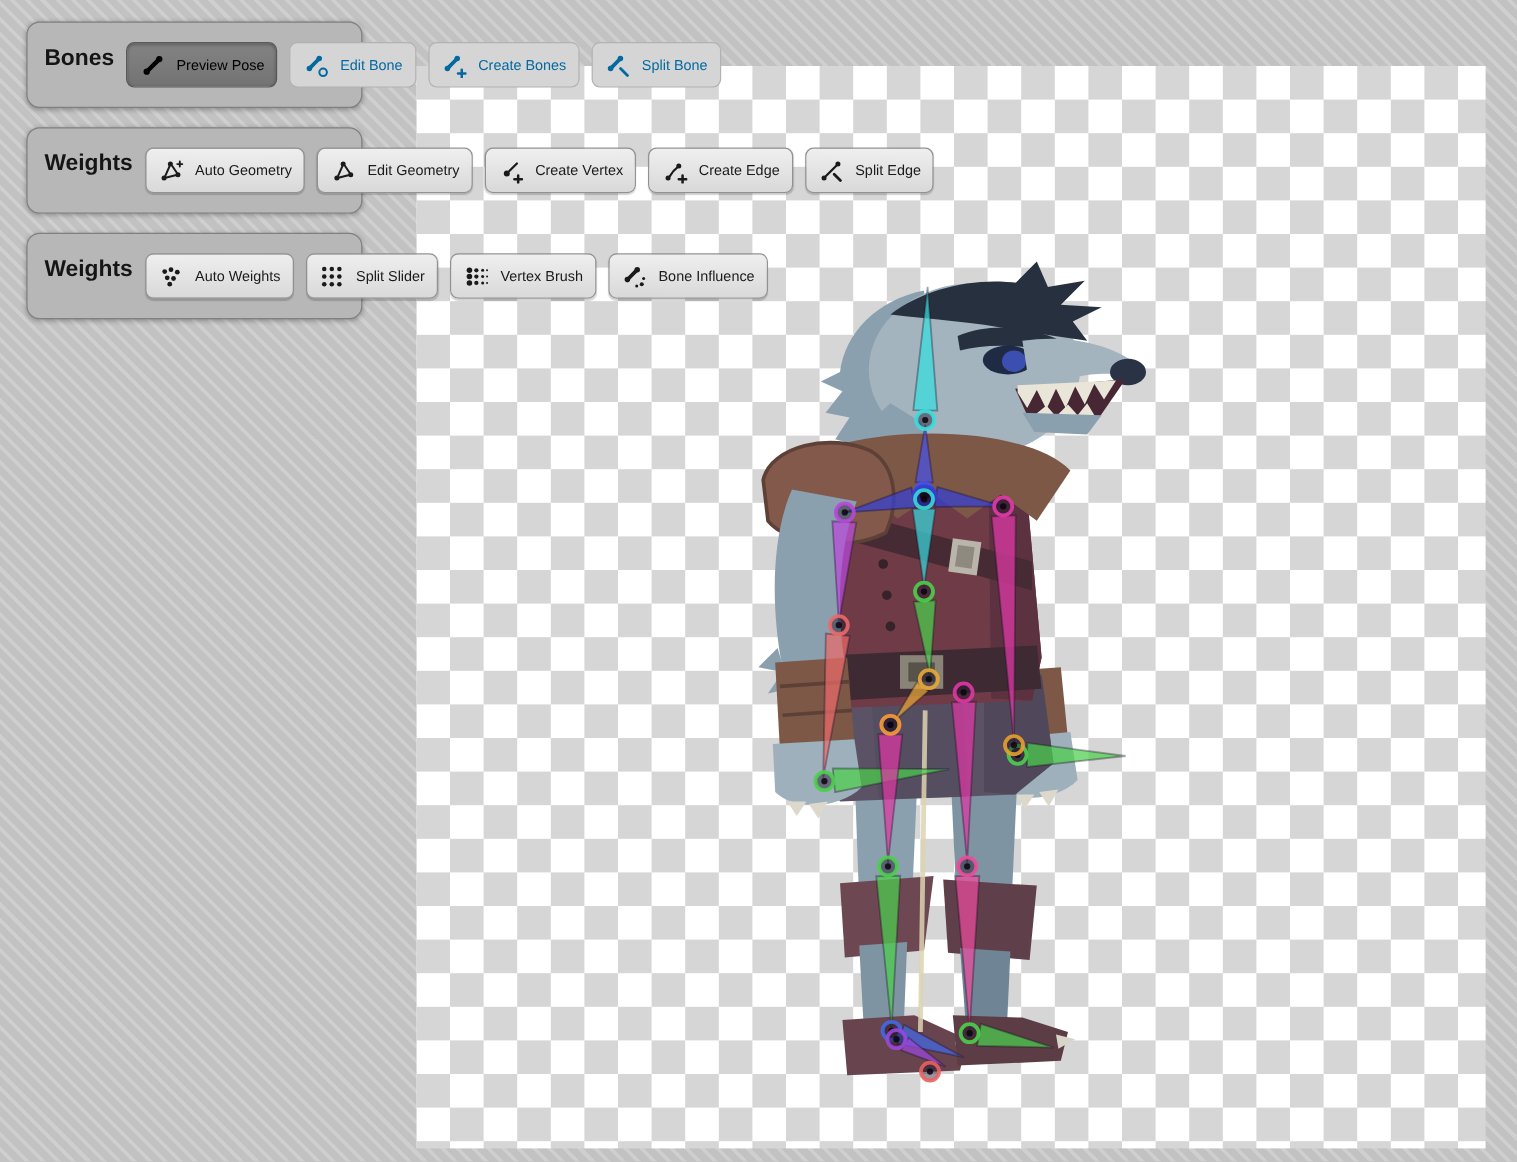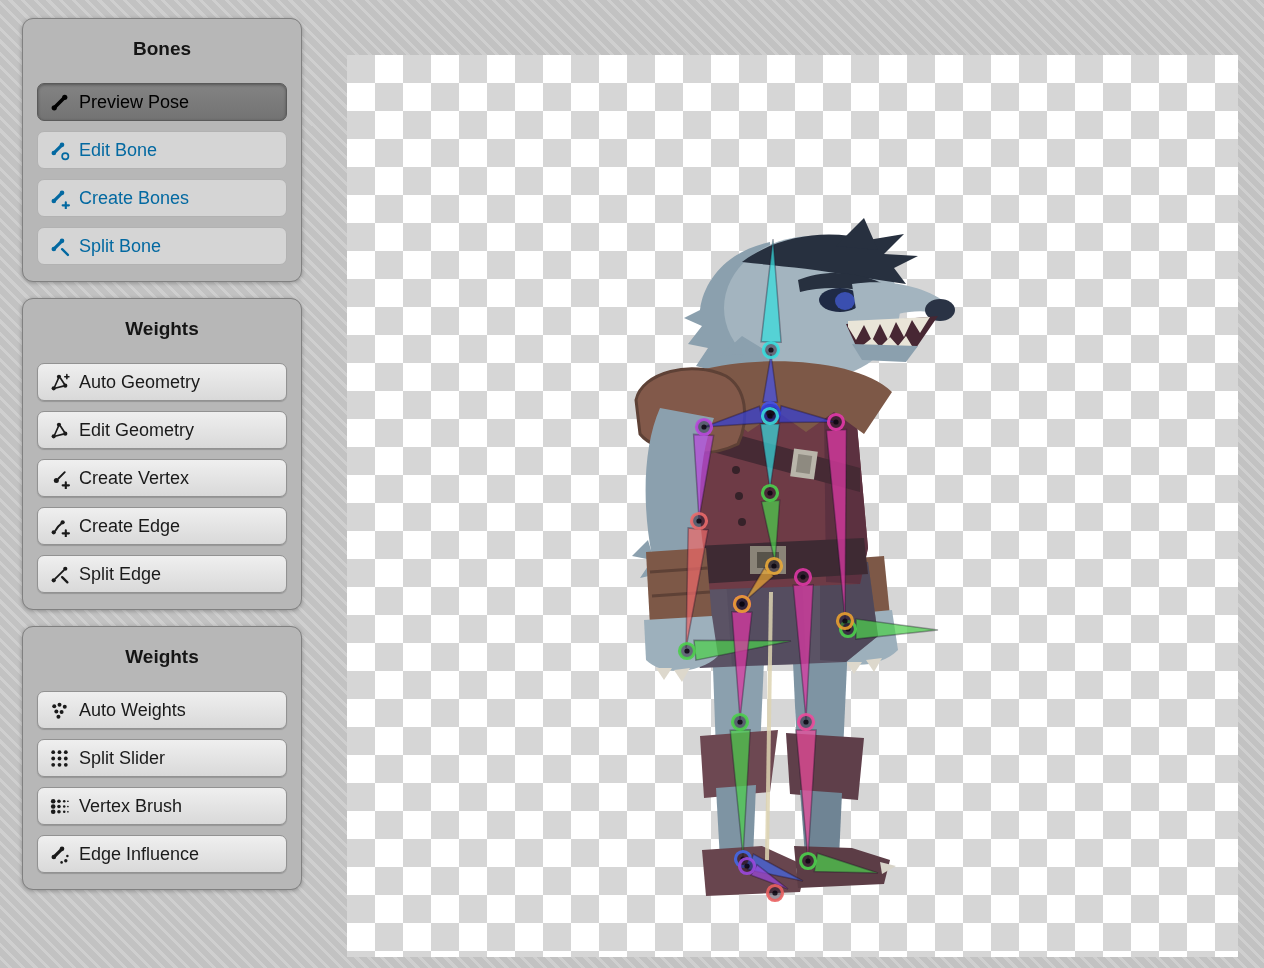--- a/index.html
+++ b/index.html
@@ -6,25 +6,25 @@
   *{margin:0;padding:0;box-sizing:border-box}
   html,body{width:1264px;height:968px;overflow:hidden}
   body{position:relative;font-family:"Liberation Sans",sans-serif;background:#c4c4c4;-webkit-font-smoothing:antialiased}
   .stripes{position:absolute;inset:0;background:repeating-linear-gradient(45deg,#c2c2c2 0px,#c2c2c2 6px,#cfcfcf 6px,#cfcfcf 9px)}
   .canvas{position:absolute;left:347px;top:55px;width:891px;height:902px;
     background-image:conic-gradient(#ffffff 0% 25%,#d6d6d6 25% 50%,#ffffff 50% 75%,#d6d6d6 75% 100%);
     background-size:56px 56px}
   .canvas svg{position:absolute;inset:0;width:100%;height:100%;display:block}
   .panels{position:absolute;left:22px;top:18px;width:280px;display:flex;flex-direction:column;gap:16px}
   .panel{background:#b7b7b7;border:1px solid #808080;border-radius:11px;padding:16px 14px;
-    box-shadow:0 1px 4px rgba(0,0,0,.28);display:flex;flex-direction:column;gap:10px}
+    box-shadow:0 1px 4px rgba(0,0,0,.28);display:flex;flex-direction:row;gap:10px}
   .panel-title{text-align:center;font-size:19px;font-weight:600;color:#151515;height:28px;line-height:28px;margin-bottom:10px}
   .tool-btn{display:flex;align-items:center;gap:9px;height:38px;padding:0 10px;border-radius:7px;
     border:1px solid #929292;background:linear-gradient(#efefef,#d9d9d9);
-    font-family:inherit;font-size:18px;color:#1a1a1a;cursor:pointer;text-align:left;
+    font-family:inherit;font-size:12px;color:#1a1a1a;cursor:pointer;text-align:left;
     box-shadow:0 1px 1px rgba(0,0,0,.18)}
   .tool-btn .icon{width:22px;height:22px;flex:0 0 22px;display:flex;align-items:center;justify-content:center}
   .tool-btn .lbl{white-space:nowrap}
   .tool-btn.disabled{background:#d5d5d5;border-color:#b2b2b2;color:#0369a1;box-shadow:none;cursor:default}
   .tool-btn.active{background:linear-gradient(#838383,#737373);border-color:#5a5a5a;color:#000;
     box-shadow:inset 0 1px 3px rgba(0,0,0,.35)}
 </style>
 </head>
 <body>
 
@@ -382,16 +382,16 @@
         <span class="icon">
           <svg width="21" height="21" viewBox="0 0 20 20">
             <path d="M5.5 11.5 L11.5 5.5" stroke="currentColor" stroke-linecap="round" fill="none" stroke-width="3"></path>
             <circle cx="4.6" cy="12.4" r="2.2" fill="currentColor"></circle>
             <circle cx="12.4" cy="4.6" r="2.2" fill="currentColor"></circle>
             <circle cx="16" cy="16" r="1.6" fill="currentColor"></circle>
             <circle cx="12" cy="17.5" r="1.2" fill="currentColor"></circle>
             <circle cx="17.5" cy="11.5" r="1.2" fill="currentColor"></circle>
           </svg>
         </span>
-        <span class="lbl">Edge Influence</span>
+        <span class="lbl">Bone Influence</span>
       </button>
     </section>
   </aside>
 
 </body></html>

